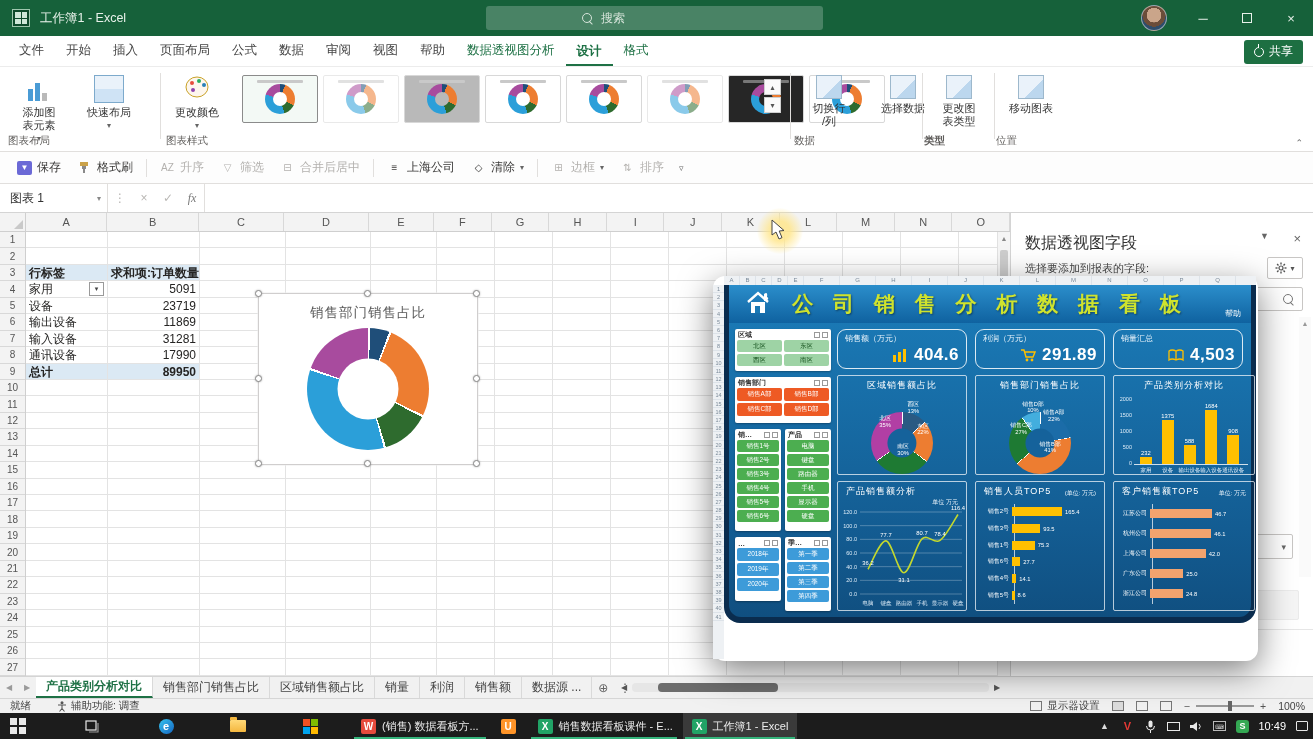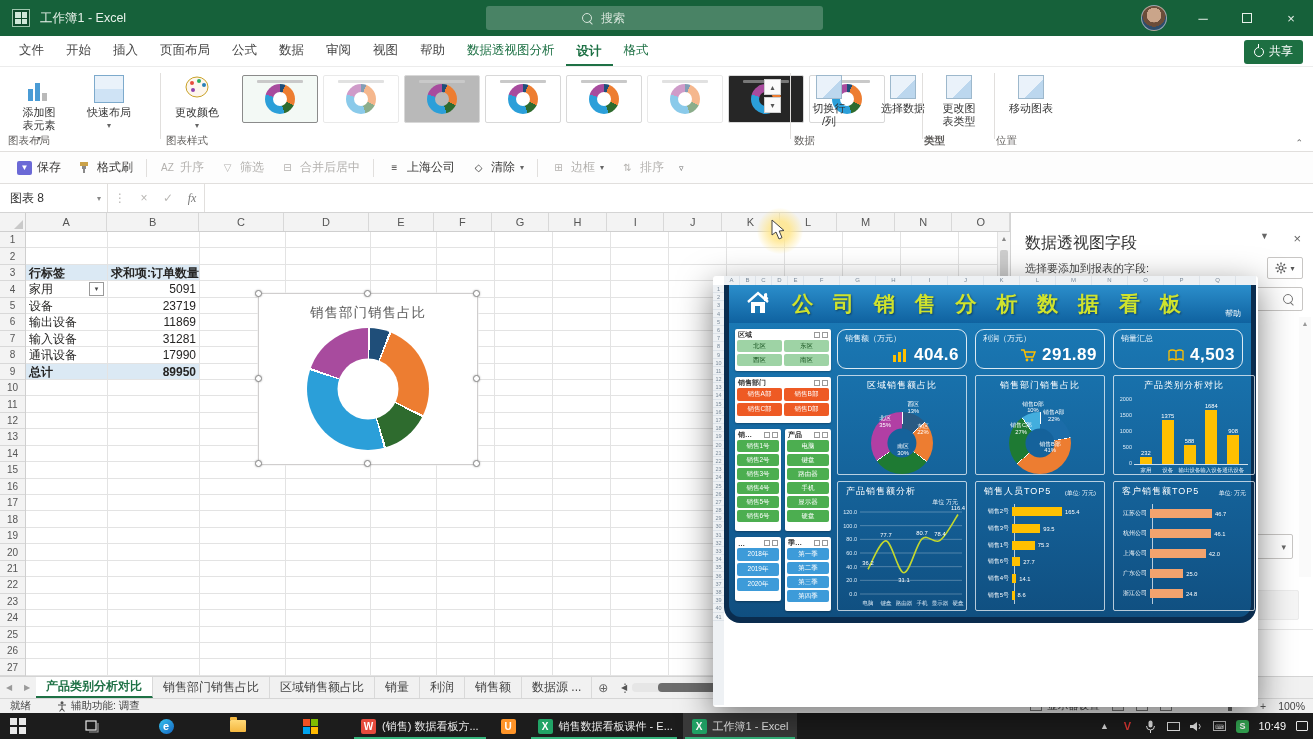--- a/index.html
+++ b/index.html
@@ -137,21 +137,21 @@
 .tapp{height:26px;display:flex;align-items:center;gap:6px;padding:0 9px;position:relative;font-size:11px;color:#ececec;max-width:150px;white-space:nowrap}
 .tapp.active{background:#3a3a3a}
 .tapp .ul{position:absolute;left:2px;right:2px;bottom:0;height:2px;background:#35b57c}
 .appic{width:15px;height:15px;border-radius:2px;display:flex;align-items:center;justify-content:center;font-size:10px;font-weight:bold;color:#fff;flex:0 0 15px}
 #tray{position:absolute;right:4px;display:flex;align-items:center;gap:9px;font-size:11px}
 .tray-ic{width:14px;height:14px;display:flex;align-items:center;justify-content:center}
 #start{display:grid;grid-template-columns:7px 7px;grid-template-rows:7px 7px;gap:1.5px}
 #start div{background:#e8e8e8}
 
 
-#overlay{position:absolute;left:713px;top:276px;width:545px;height:431px;background:#fff;z-index:40;box-shadow:0 10px 34px rgba(0,0,0,.5);border-radius:3px}
+#overlay{position:absolute;left:713px;top:276px;width:545px;height:385px;background:#fff;z-index:40;box-shadow:0 10px 34px rgba(0,0,0,.5);border-radius:12px}
 #ov-cols{position:absolute;left:11px;top:0;right:2px;height:9px;display:flex;background:#eef1f4}
 #ov-cols div{font-size:6px;color:#7a8a99;text-align:center;border-right:1px solid #dde3e9;line-height:9px}
 #ov-rows{position:absolute;left:0;top:9px;width:11px;bottom:2px;background:#eef1f4;overflow:hidden}
 #ov-rows div{font-size:5.5px;color:#7a8a99;text-align:center;border-bottom:1px solid #dde3e9}
 #dash{position:absolute;left:11px;top:9px;width:532px;height:338px;background:#0a2c4e;border-radius:0 0 16px 16px;padding:0 5px 6px}
 #dash-hd{height:38px;background:linear-gradient(180deg,#2b8ecb,#0f62a0);position:relative;display:flex;align-items:center;justify-content:center}
 #dash-title{color:#cfe32d;font-size:21px;font-weight:bold;letter-spacing:7px;text-shadow:1px 1px 2px rgba(0,0,0,.4)}
 #dash-help{position:absolute;right:10px;bottom:4px;color:#fff;font-size:8px}
 #dash-bd{height:294px;background:linear-gradient(180deg,#1a78b4 0%,#135c92 70%,#104f80 100%);border-radius:0 0 12px 12px;position:relative}
 .slicer{position:absolute;background:#fff;border-radius:2px;padding:1px 2px 2px;box-shadow:0 1px 2px rgba(0,0,0,.3)}
@@ -375,21 +375,21 @@
       </div>
       <div class="qbtn dis">
         <div class="qic" style="font-size: 10px;">⇅</div>
         <div>排序</div>
       </div>
       <div class="carets" style="margin-left: 6px; font-size: 9px; color: rgb(102, 102, 102);">▿</div>
     </div>
 
   <div id="fbar">
     <div id="namebox">
-        <span>图表 8</span>
+        <span>图表 1</span>
         <span class="dd">▾</span>
       </div>
     <div class="fbtn">⋮</div>
     <div class="fbtn">×</div>
     <div class="fbtn">✓</div>
     <div class="fbtn" id="fx">fx</div>
     <div id="finput"></div>
   </div>
 
   <div id="workspace">

